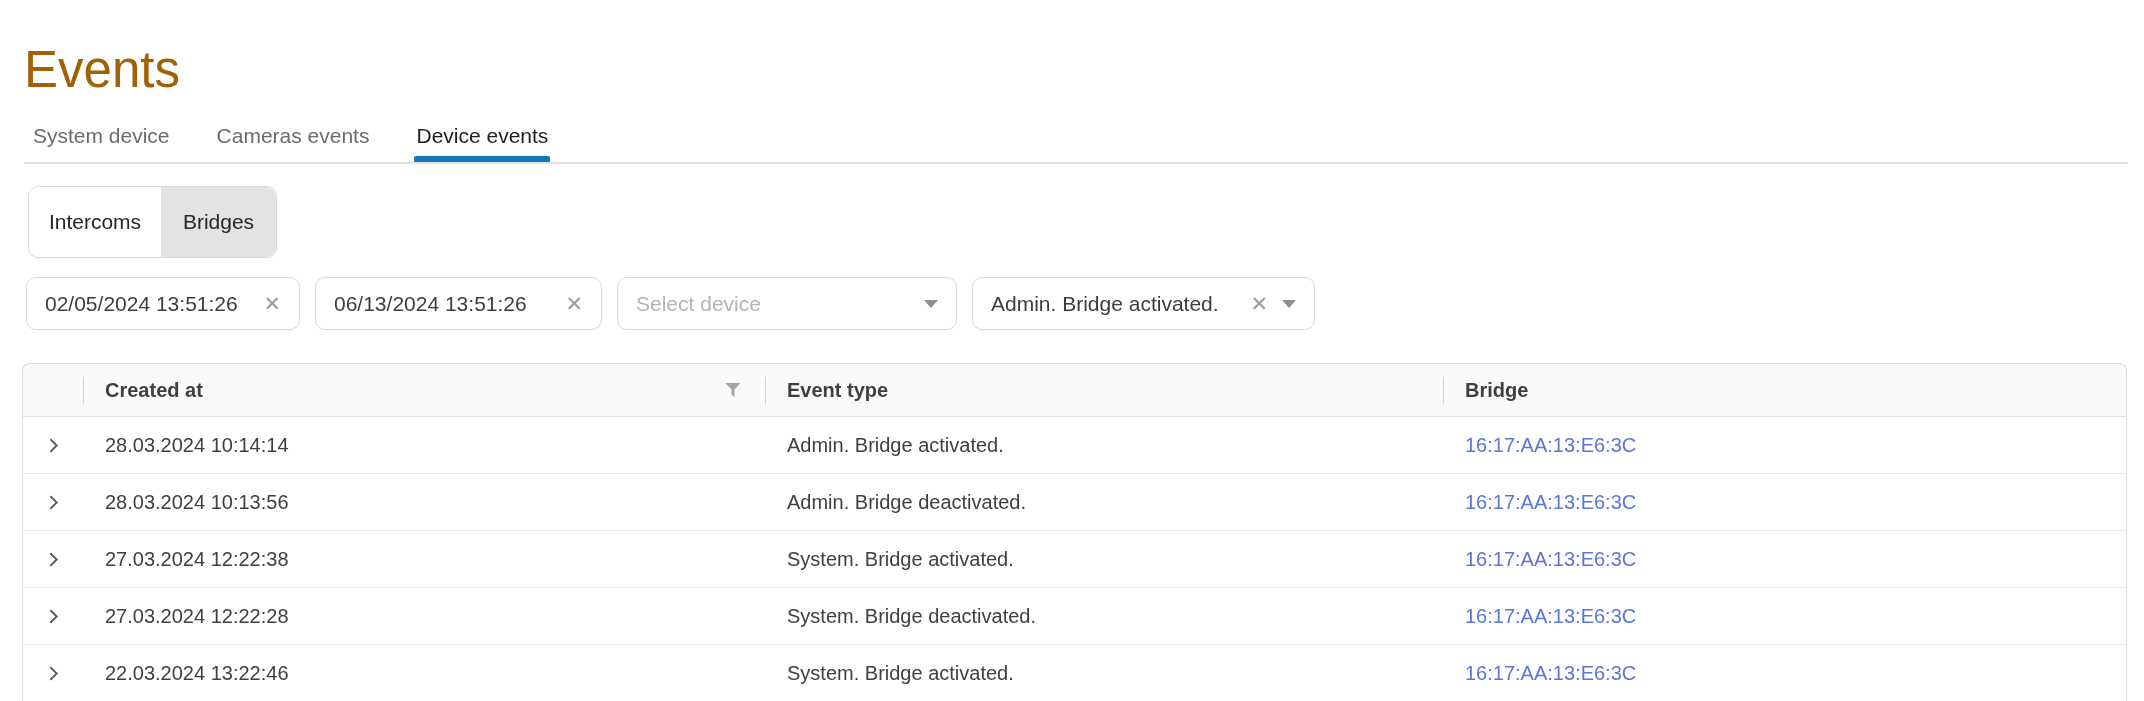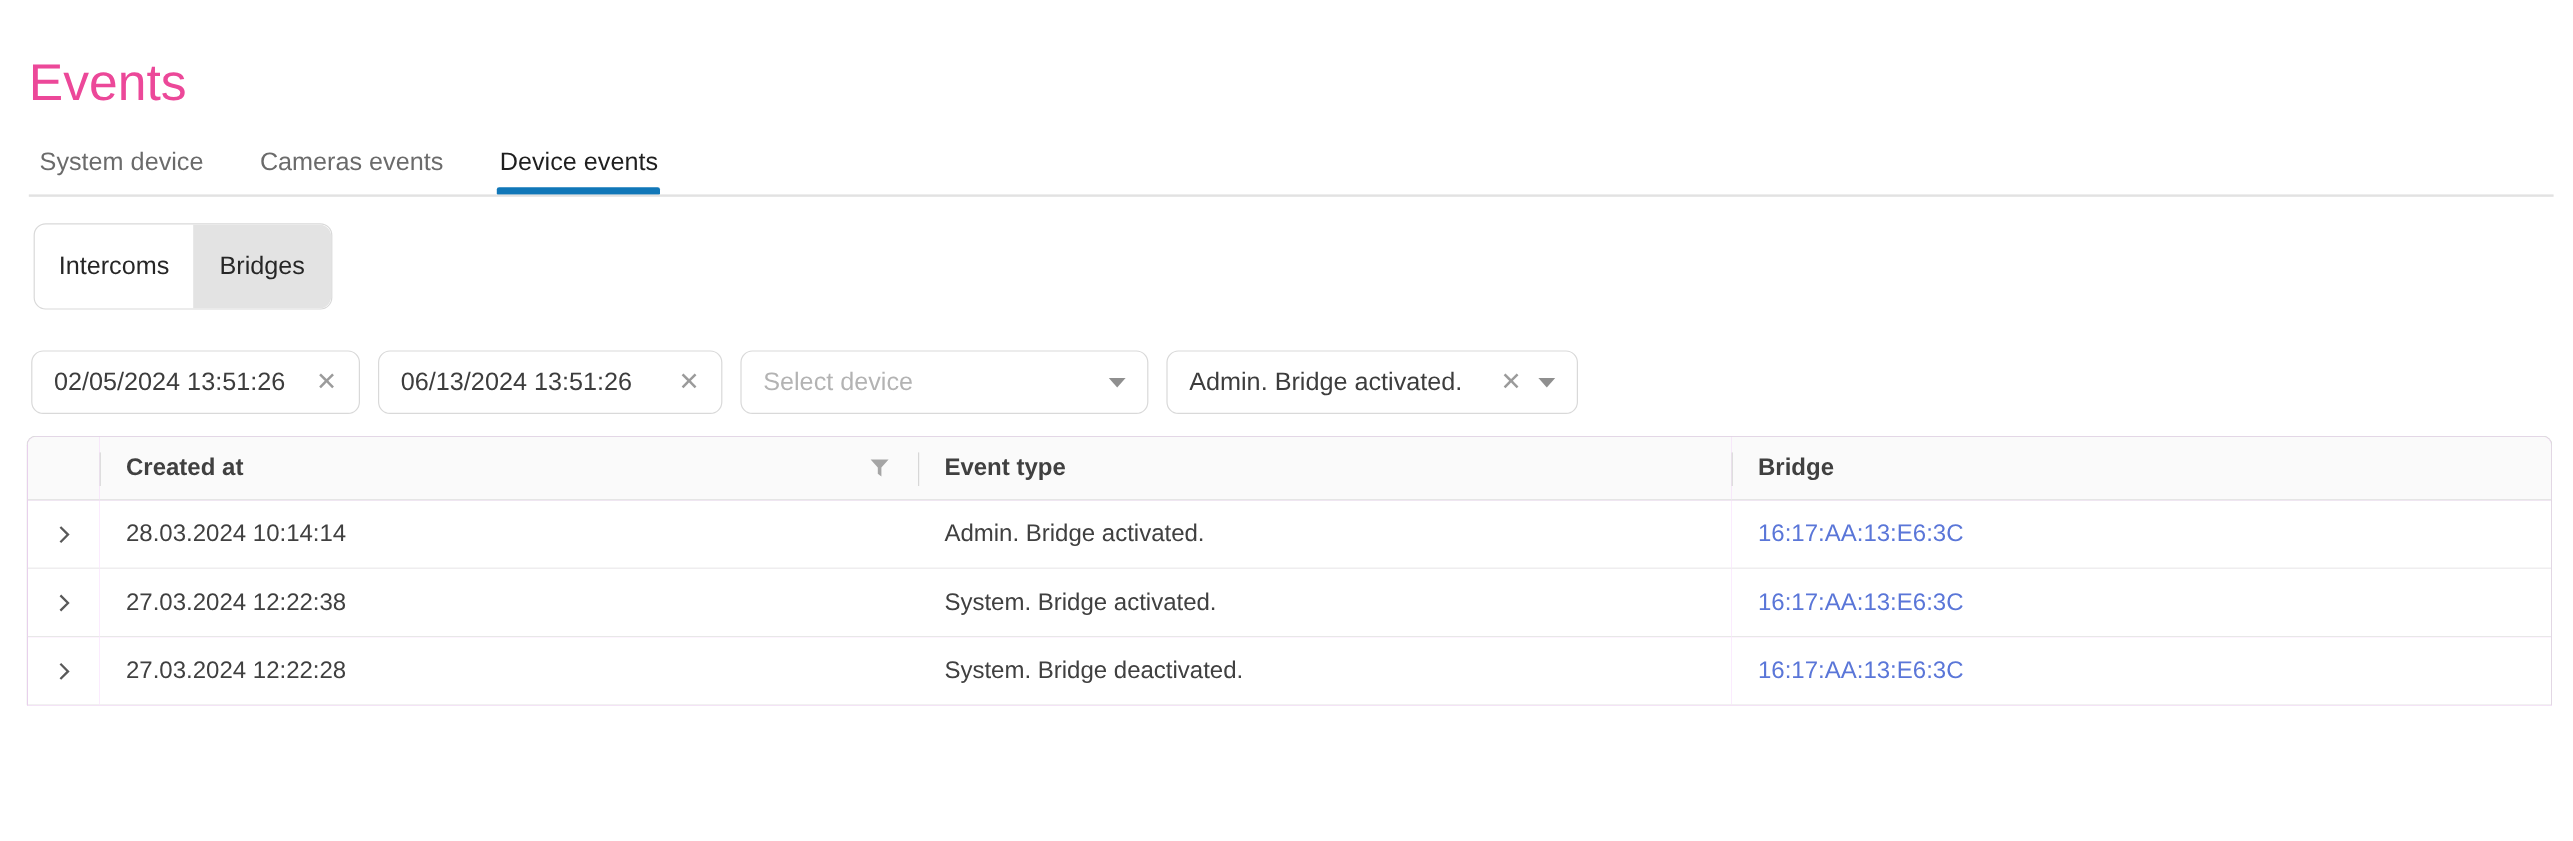--- a/index.html
+++ b/index.html
@@ -4,21 +4,21 @@
 <style>
   html,body{margin:0;padding:0;}
   body{
     width:2144px;height:701px;overflow:hidden;position:relative;
     background:#ffffff;color:#404040;
     font-family:"Liberation Sans", sans-serif;
   }
   
   .page-title{
     position:absolute;left:24px;top:48px;
-    font-size:43px;line-height:43px;font-weight:500;color:#ec4899;
+    font-size:51px;line-height:43px;font-weight:500;color:#a16207;
   }
   
   .tabs{
     position:absolute;left:33px;top:124px;display:flex;gap:47px;
     font-size:21px;line-height:23px;
   }
   .tab{position:relative;padding-bottom:16px;color:#6b6b6b;cursor:pointer;}
   .tab.active{color:#1f1f1f;}
   .tab.active::after{
     content:"";position:absolute;left:-2px;right:-2px;bottom:0;height:7px;
@@ -38,21 +38,21 @@
     font-size:21px;color:#262626;cursor:pointer;box-sizing:border-box;
   }
   .segment.first{width:132px;}
   .segment.second{width:115px;border-left:1px solid #d9d9d9;}
   .segment.selected{background:#e3e3e3;border-radius:0 10px 10px 0;border-left:none;}
   
   .filters{position:absolute;left:26px;top:277px;display:flex;gap:15px;}
   .filter-box{
     height:53px;box-sizing:border-box;border:1px solid #d9d9d9;border-radius:10px;
     background:#fff;display:flex;align-items:center;
-    padding:0 18px;font-size:21px;color:#3d3d3d;margin-top:15px;
+    padding:0 18px;font-size:21px;color:#3d3d3d;
   }
   .filter-box.date1{width:274px;}
   .filter-box.date2{width:287px;justify-content:space-between;}
   .filter-box.device{width:340px;gap:24px;}
   .filter-box.event{width:343px;}
   .filter-box input{
     border:none;outline:none;background:transparent;flex:1 1 auto;min-width:0;
     font-family:"Liberation Sans", sans-serif;font-size:21px;color:#3d3d3d;padding:0;
   }
   .placeholder-text{color:#b3b3b3;flex:1 1 auto;}
@@ -178,35 +178,63 @@
         </td>
       </tr>
       <tr>
         <td class="expand-td">
           <span class="expand-btn">
             <svg width="17" height="17" viewBox="0 0 16 16">
                 <path d="M5 2 L11 8 L5 14" fill="none" stroke="#595959" stroke-width="1.8"></path>
               </svg>
           </span>
         </td>
+        <td>28.03.2024 10:13:56</td>
+        <td>Admin. Bridge deactivated.</td>
+        <td>
+          <a class="bridge-link">16:17:AA:13:E6:3C</a>
+        </td>
+      </tr>
+      <tr>
+        <td class="expand-td">
+          <span class="expand-btn">
+            <svg width="17" height="17" viewBox="0 0 16 16">
+                <path d="M5 2 L11 8 L5 14" fill="none" stroke="#595959" stroke-width="1.8"></path>
+              </svg>
+          </span>
+        </td>
         <td>27.03.2024 12:22:38</td>
         <td>System. Bridge activated.</td>
         <td>
           <a class="bridge-link">16:17:AA:13:E6:3C</a>
         </td>
       </tr>
       <tr>
         <td class="expand-td">
           <span class="expand-btn">
             <svg width="17" height="17" viewBox="0 0 16 16">
                 <path d="M5 2 L11 8 L5 14" fill="none" stroke="#595959" stroke-width="1.8"></path>
               </svg>
           </span>
         </td>
         <td>27.03.2024 12:22:28</td>
         <td>System. Bridge deactivated.</td>
         <td>
           <a class="bridge-link">16:17:AA:13:E6:3C</a>
         </td>
       </tr>
+      <tr>
+        <td class="expand-td">
+          <span class="expand-btn">
+            <svg width="17" height="17" viewBox="0 0 16 16">
+                <path d="M5 2 L11 8 L5 14" fill="none" stroke="#595959" stroke-width="1.8"></path>
+              </svg>
+          </span>
+        </td>
+        <td>22.03.2024 13:22:46</td>
+        <td>System. Bridge activated.</td>
+        <td>
+          <a class="bridge-link">16:17:AA:13:E6:3C</a>
+        </td>
+      </tr>
     </tbody>
   </table>
 </div>
 
 </body></html>

